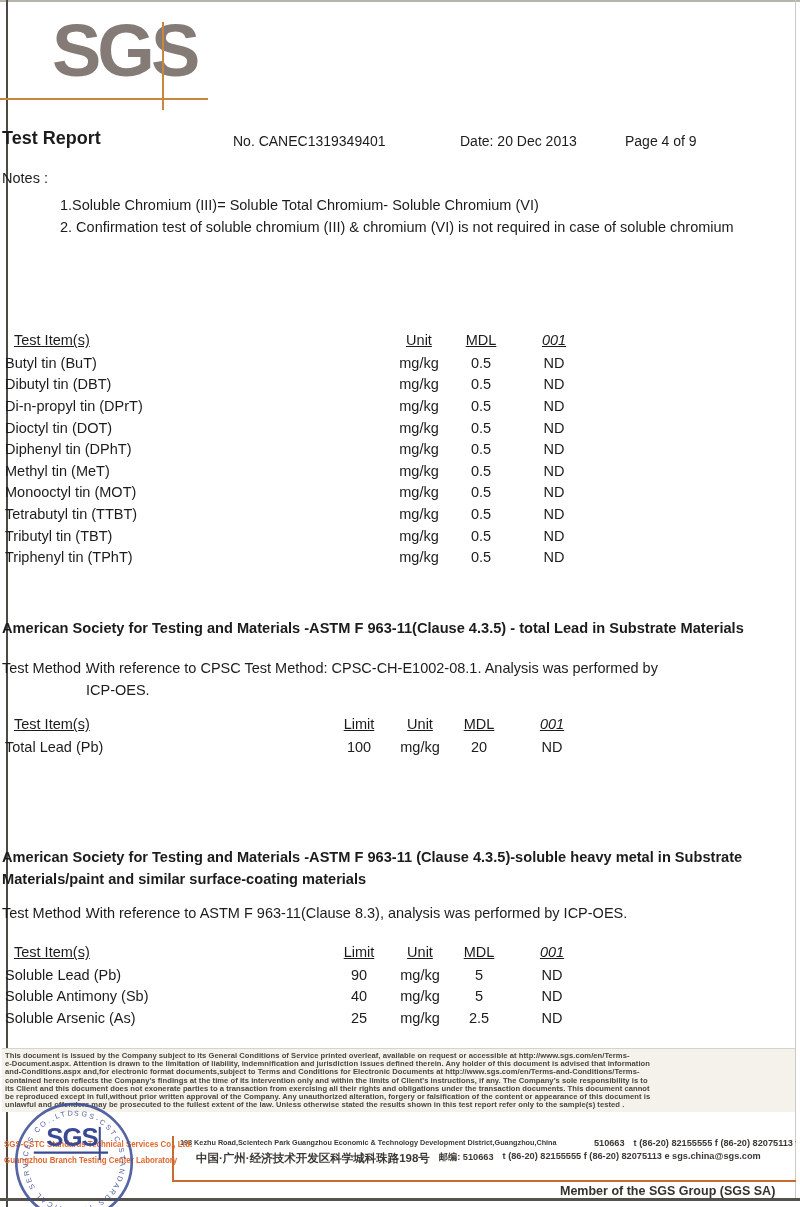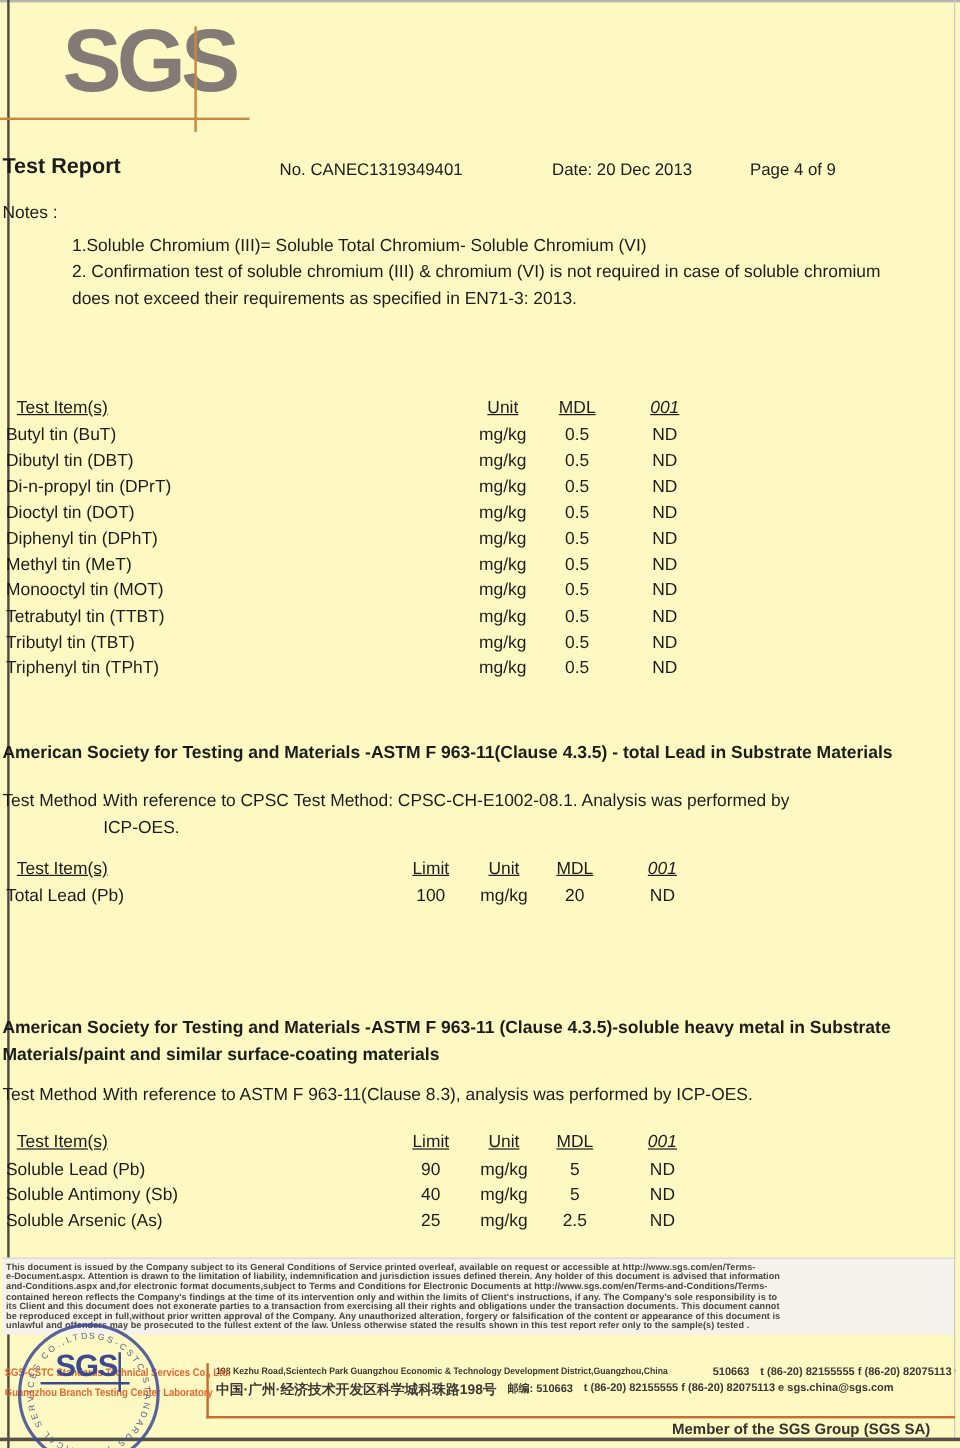--- a/index.html
+++ b/index.html
@@ -1,18 +1,18 @@
 <!DOCTYPE html>
 <html><head>
 <meta charset="utf-8">
 <style>
   html,body{margin:0;padding:0;background:#e9e7e2;}
   .page{
     position:relative;width:800px;height:1207px;margin:0 auto;
-    background:#fef9c3;overflow:hidden;
+    background:#ffffff;overflow:hidden;
     font-family:"Liberation Sans","DejaVu Sans",sans-serif;color:#1c1c1c;
   }
   .abs{position:absolute;}
   .nowrap{white-space:nowrap;overflow:hidden;}
 
   
   .top-line{top:0;left:0;width:800px;height:2px;background:#b7b3ad;}
   .left-edge{top:0;left:6px;width:2px;height:1207px;background:#4d4943;}
   .right-edge{top:0;left:795px;width:1px;height:1198px;background:#ccc8c2;}
   .bottom-line{top:1198px;left:0;width:800px;height:3px;background:#55514b;}
@@ -75,21 +75,21 @@
   .disclaimer{left:5px;top:1052px;width:788px;}
   .disc-line{font-size:7.6px;font-weight:bold;color:#4a463f;line-height:8.2px;white-space:nowrap;overflow:hidden;letter-spacing:0.05px;}
   .stamp{left:12px;top:1098px;width:124px;height:134px;z-index:3;}
   .company-1{left:4px;top:1139px;font-size:9.2px;font-weight:bold;color:#e06830;
     transform:scaleX(0.86);transform-origin:left top;white-space:nowrap;z-index:1;}
   .company-2{left:4px;top:1155px;font-size:9.2px;font-weight:bold;color:#e06830;
     transform:scaleX(0.86);transform-origin:left top;white-space:nowrap;z-index:1;}
   .addr-divider{left:172px;top:1136px;width:2px;height:46px;background:#c96a2e;}
   .addr-block{left:180px;top:1138px;width:616px;}
   .addr-row{display:flex;align-items:flex-start;gap:9px;white-space:nowrap;overflow:hidden;}
-  .addr-row-2{margin-top:3px;}
+  .addr-row-2{margin-top:3px;margin-left:16px;}
   .addr-en{font-size:7.8px;font-weight:bold;color:#3c3835;transform:scaleX(0.93);transform-origin:left;}
   .addr-num{font-size:9.2px;font-weight:bold;color:#3c3835;}
   .addr-cn{font-size:11.5px;font-weight:bold;color:#3c3835;}
   .addr-rule{left:172px;top:1180px;width:624px;height:2px;background:#c96a2e;}
   .member{left:560px;top:1184px;font-size:12.5px;font-weight:bold;color:#35312d;}
 </style>
 </head>
 <body>
 
 <div class="page">
@@ -105,21 +105,20 @@
   </div>
 
   <div class="abs title">Test Report</div>
   <div class="abs report-no">No. CANEC1319349401</div>
   <div class="abs report-date">Date: 20 Dec 2013</div>
   <div class="abs report-page">Page 4 of 9</div>
 
   <div class="abs notes-label">Notes :</div>
   <div class="abs note-1 nowrap">1.Soluble Chromium (III)= Soluble Total Chromium- Soluble Chromium (VI)</div>
   <div class="abs note-2 nowrap">2. Confirmation  test of soluble chromium (III) &amp; chromium (VI) is not required in case of soluble chromium</div>
-  <div class="abs note-3 nowrap">does not exceed their requirements as specified in EN71-3: 2013.</div>
 
   <table class="abs tbl tbl-tin">
       <thead>
         <tr>
           <th>Test Item(s)</th>
           <th>Unit</th>
           <th>MDL</th>
           <th>001</th>
         </tr>
       </thead>

